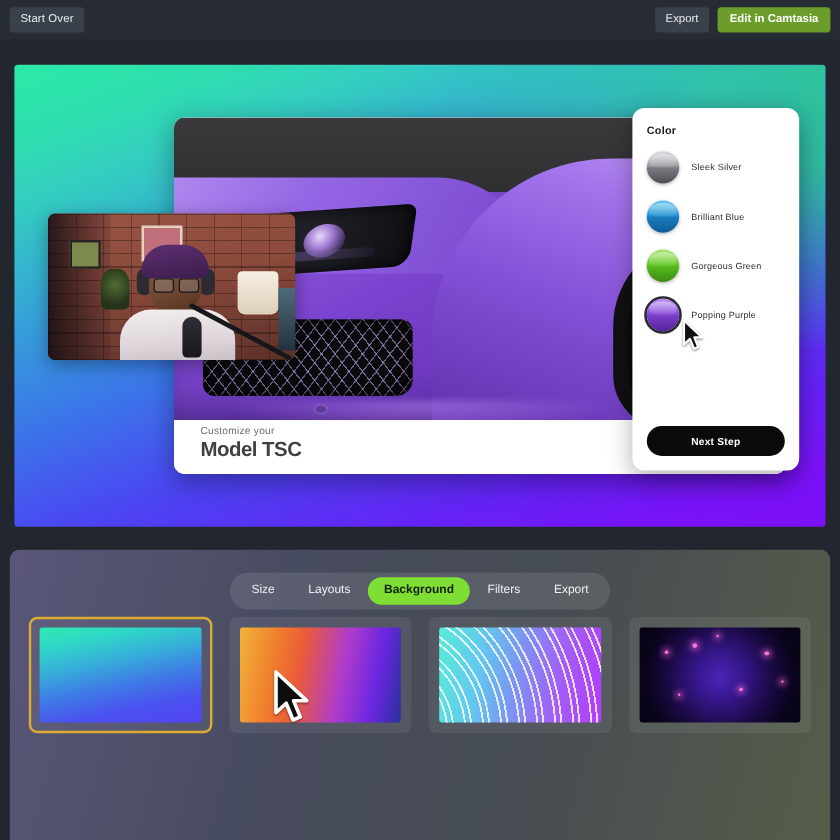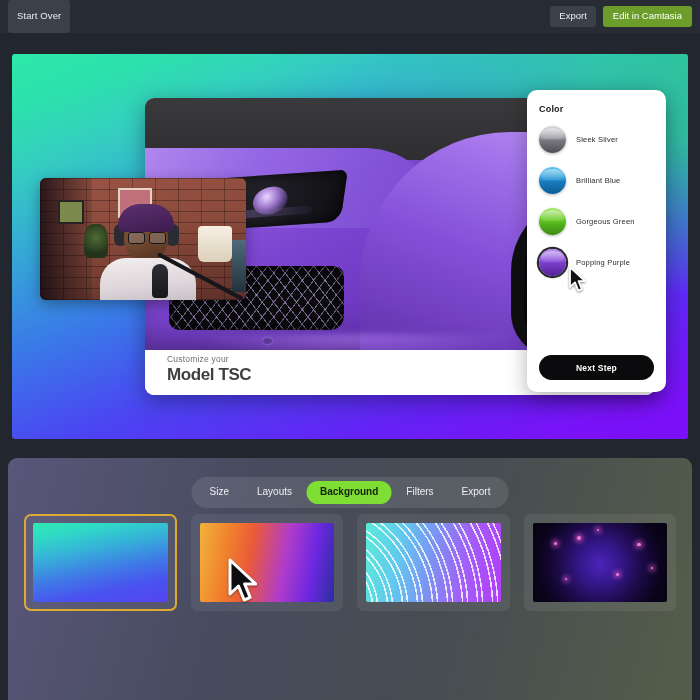--- a/index.html
+++ b/index.html
@@ -8,42 +8,42 @@
     background: #1f232b;
     font-family: "Liberation Sans", sans-serif;
     overflow: hidden;
   }
   #app { position: relative; width: 700px; height: 700px; background: #22262e; }
 
   
   .topbar {
     position: absolute; left: 0; top: 0; width: 700px; height: 33px;
     background: #272b33;
-    display: flex; 
+    display: flex; align-items: center;
   }
   .btn-start-over {
     margin-left: 8px;
     background: #3b414b; color: #e9ecf1;
     font-size: 9.5px; letter-spacing: .1px;
     padding: 5px 9px 6px 9px; border-radius: 3px;
     border: none; line-height: 1;
   }
   .topbar-right {
     margin-left: auto; margin-right: 8px;
     display: flex; align-items: center; gap: 7px;
   }
   .btn-export {
     background: #3b414b; color: #e9ecf1;
     font-size: 9.5px; padding: 5px 9px 6px 9px; border-radius: 3px;
     border: none; line-height: 1;
   }
   .btn-camtasia {
     background: #6c9d2a; color: #ffffff;
     font-size: 9.5px; padding: 5px 10px 6px 10px; border-radius: 3px;
-    border: none; line-height: 1; font-weight: normal;
+    border: none; line-height: 1; font-weight: bold;
   }
 
   
   .canvas-wrap {
     position: absolute; left: 12px; top: 54px;
     width: 676px; height: 385px;
     border-radius: 3px; overflow: hidden;
     background: linear-gradient(160deg,
        #2ce9a8 0%, #2de0ad 9%, #34cfbf 18%,
        #35a8d6 32%, #3a78e8 48%,

